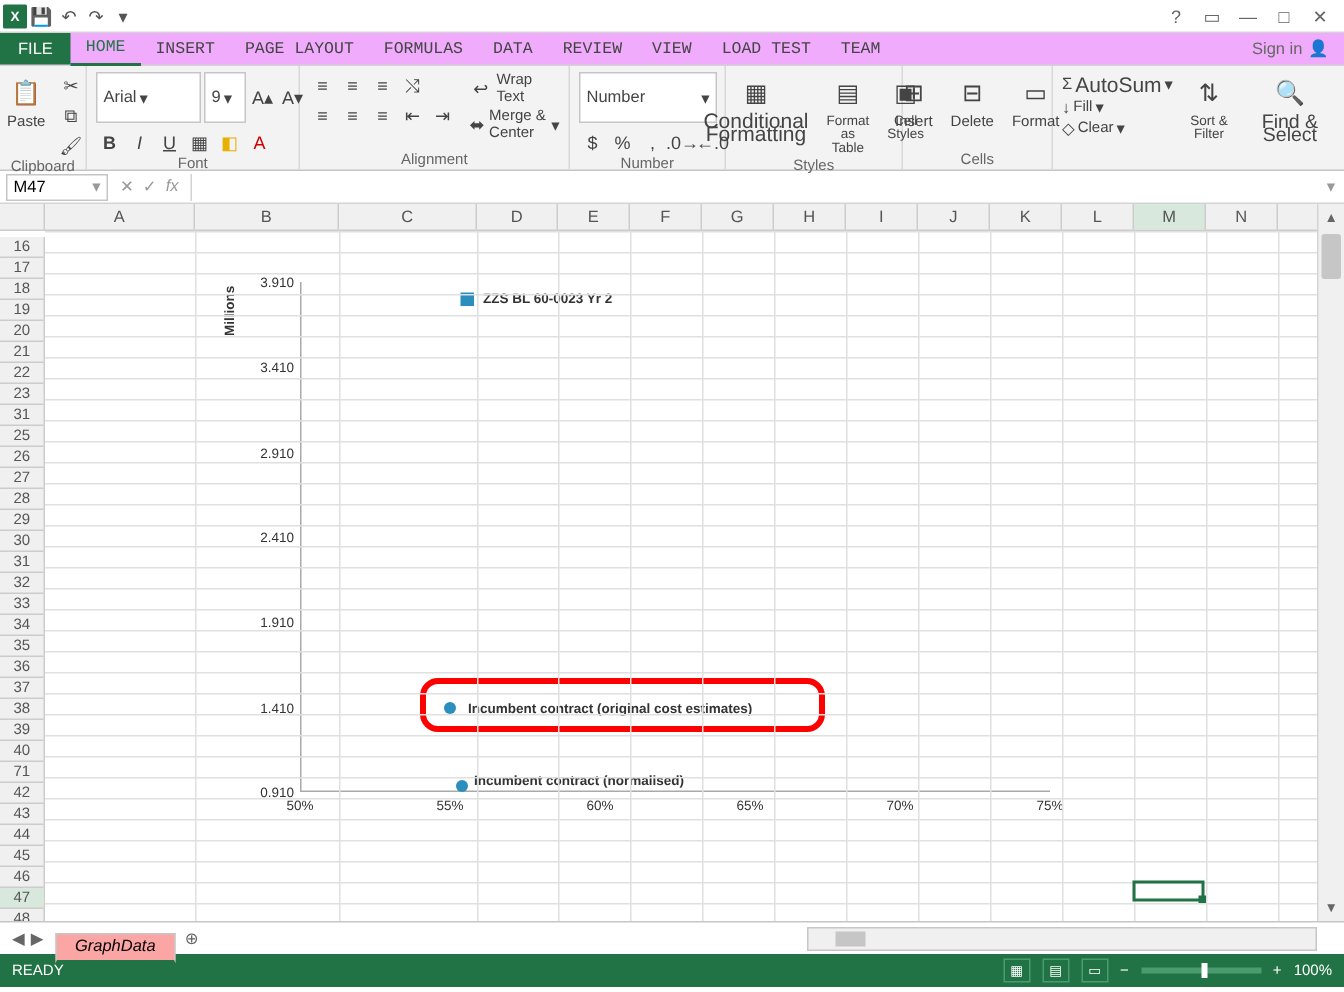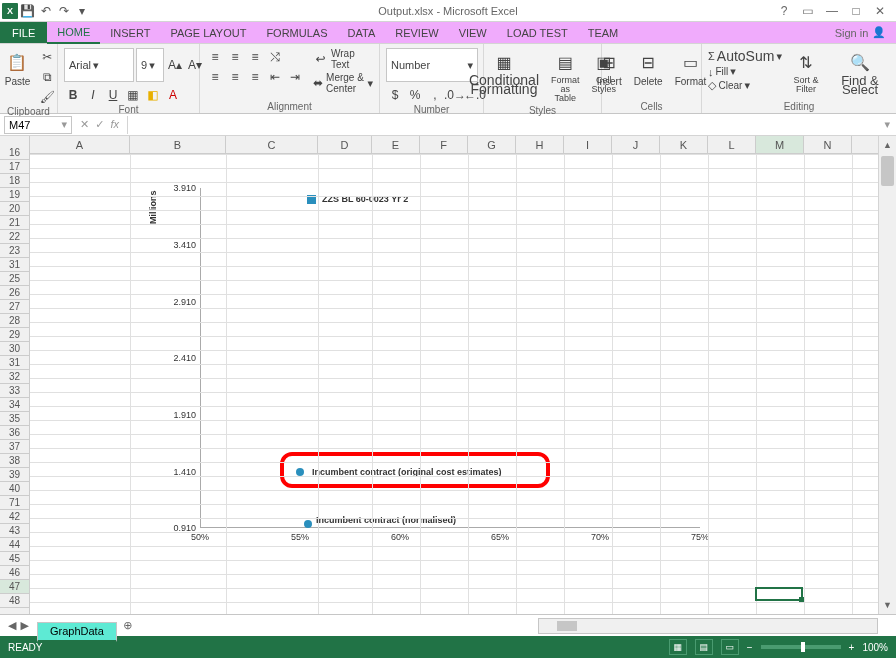--- a/index.html
+++ b/index.html
@@ -6,42 +6,42 @@
 html, body { width: 896px; height: 661px; overflow: hidden; background: #fff; }
 .titlebar { height: 22px; background: #fff; display: flex; align-items: center; border-bottom: 1px solid #d4d4d4; font-size: 11px; position: relative; }
 .titlebar .qat { display: flex; align-items: center; gap: 2px; padding-left: 2px; }
 .titlebar .qat .excel-logo { width: 16px; height: 16px; background: #217346; color: #fff; font-size: 9px; font-weight: bold; display: flex; align-items: center; justify-content: center; border-radius: 1px; }
 .titlebar .qat .icon { width: 16px; height: 16px; display: flex; align-items: center; justify-content: center; font-size: 12px; color: #555; }
 .titlebar .title-center { position: absolute; left: 0; right: 0; text-align: center; color: #666; pointer-events: none; }
 .titlebar .win-controls { margin-left: auto; display: flex; align-items: center; gap: 8px; padding-right: 8px; color: #666; font-size: 12px; }
 .titlebar .win-controls span { width: 16px; text-align: center; }
 .tabs { height: 22px; background: #f0abfc; display: flex; font-size: 11px; border-bottom: 1px solid #d4d4d4; }
 .tabs .file-tab { background: #217346; color: #fff; padding: 0 12px; display: flex; align-items: center; font-size: 11px; }
-.tabs .tab { padding: 0 10px; display: flex; align-items: center; color: #444; }
+.tabs .tab { padding: 0 10px; display: flex; align-items: center; color: #444; font-family: Liberation Mono, monospace; }
 .tabs .tab.active { color: #217346; border-bottom: 2px solid #217346; margin-bottom: -1px; }
 .tabs .signin { margin-left: auto; padding: 0 10px; display: flex; align-items: center; color: #666; gap:4px; }
 .ribbon { height: 70px; background: #f3f3f3; border-bottom: 1px solid #c6c6c6; display: flex; font-size: 11px; color: #444; }
 .ribbon .group { border-right: 1px solid #d8d8d8; padding: 4px 6px 0 6px; display: flex; flex-direction: column; justify-content: space-between; align-items: center; }
 .ribbon .group .controls { display: flex; align-items: flex-start; gap: 4px; flex: 1; }
 .ribbon .group .label { font-size: 10px; color: #666; height: 14px; display: flex; align-items: center; justify-content: center; width: 100%; }
 .ribbon .combo { height: 20px; background: #fff; border: 1px solid #c6c6c6; display: flex; align-items: center; padding: 16px 4px; font-size: 11px; gap: 2px; }
 .ribbon .stack { display: flex; flex-direction: column; gap: 2px; }
 .ribbon .row { display: flex; gap: 2px; align-items: center; }
 .ribbon .ico { width: 18px; height: 18px; display: flex; align-items: center; justify-content: center; font-size: 12px; border: 1px solid transparent; }
 .ribbon .vbtn { display: flex; flex-direction: column; align-items: center; gap: 2px; padding: 2px 4px; font-size: 10px; }
 .ribbon .vbtn .vicon { width: 24px; height: 24px; display: flex; align-items: center; justify-content: center; font-size: 16px; }
 .formula-bar { height: 22px; background: #fff; border-bottom: 1px solid #d4d4d4; display: flex; align-items: center; font-size: 11px; }
 .formula-bar .namebox { width: 68px; border: 1px solid #c6c6c6; height: 18px; margin-left: 4px; padding: 0 4px; display: flex; align-items: center; justify-content: space-between; }
 .formula-bar .fx-btns { display: flex; gap: 6px; padding: 0 8px; color: #999; }
 .formula-bar .fx-input { flex: 1; height: 18px; border-left: 1px solid #d4d4d4; }
 .grid-area { position: relative; height: 478px; background: #fff; overflow: hidden; }
 .col-headers { position: absolute; top: 0; left: 30px; right: 18px; height: 18px; display: flex; background: #f0f0f0; border-bottom: 1px solid #ccc; font-size: 11px; color: #555; }
 .col-headers .ch { border-right: 1px solid #ccc; text-align: center; line-height: 18px; }
 .col-headers .ch.active { background: #d8e8dc; }
-.row-headers { position: absolute; top: 10px; left: 0; width: 30px; bottom: 0; background: #f0f0f0; border-right: 1px solid #ccc; font-size: 10px; color: #555; }
+.row-headers { position: absolute; top: 22px; left: 0; width: 30px; bottom: 0; background: #f0f0f0; border-right: 1px solid #ccc; font-size: 10px; color: #555; }
 .row-headers .rh { height: 14px; border-bottom: 1px solid #ccc; text-align: center; line-height: 14px; }
 .row-headers .rh.active { background: #d8e8dc; }
 .corner { position: absolute; top:0; left:0; width:30px; height:18px; background:#f0f0f0; border-right:1px solid #ccc; border-bottom:1px solid #ccc; }
 .cells { position: absolute; top: 18px; left: 30px; right: 18px; bottom: 0; background: #fff; }
 .gridlines-v { position: absolute; top:0; bottom:0; width:1px; background:#e0e0e0; }
 .gridlines-h { position: absolute; left:0; right:0; height:1px; background:#e0e0e0; }
 .selected-cell { position: absolute; border: 2px solid #217346; }
 .selected-cell::after { content:''; position:absolute; right:-3px; bottom:-3px; width:5px; height:5px; background:#217346; }
 .vscroll { position: absolute; top: 0; right: 0; width: 18px; bottom: 0; background: #f0f0f0; border-left: 1px solid #d4d4d4; }
 .vscroll .thumb { position: absolute; left: 2px; right: 2px; top: 20px; height: 30px; background: #c6c6c6; border-radius: 2px; }
@@ -52,42 +52,41 @@
 .chart .xtick { position: absolute; bottom: 22px; font-size: 9px; color: #333; transform: translateX(-50%); }
 .chart .axis-line-v { position: absolute; left: 60px; top: 4px; bottom: 36px; width: 1px; background: #aaa; }
 .chart .axis-line-h { position: absolute; left: 60px; right: 10px; bottom: 36px; height: 1px; background: #aaa; }
 .chart .legend-top { position: absolute; left: 167px; top: 10px; display: flex; align-items: center; gap: 6px; font-size: 9px; font-weight: bold; color: #333; }
 .chart .legend-swatch { width: 9px; height: 9px; background: #2a8fbd; }
 .chart .point { position: absolute; width: 8px; height: 8px; border-radius: 50%; background: #2a8fbd; transform: translate(-50%, -50%); }
 .chart .pt-label { position: absolute; font-size: 9px; font-weight: bold; color: #333; transform: translateY(-50%); white-space: nowrap; }
 .highlight-box { position: absolute; border: 4px solid #ff0000; border-radius: 12px; }
 .sheet-tabs { height: 22px; background: #fff; border-top: 1px solid #c6c6c6; display: flex; align-items: center; font-size: 11px; }
 .sheet-tabs .nav { padding: 0 8px; color: #666; display:flex; gap:4px; }
-.sheet-tabs .sheet { padding: 0 12px; height: 20px; display: flex; align-items: center; background: #5eead4; border: 1px solid #c6c6c6; border-bottom: 2px solid #217346; margin-top: 12px; }
+.sheet-tabs .sheet { padding: 0 12px; height: 20px; display: flex; align-items: center; background: #fca5a5; border: 1px solid #c6c6c6; border-bottom: 2px solid #217346; margin-top: 12px; font-style: italic; }
 .sheet-tabs .add { width: 22px; text-align: center; color: #666; }
 .sheet-tabs .hscroll { margin-left: auto; width: 340px; height: 16px; background: #f0f0f0; border: 1px solid #c6c6c6; margin-right: 18px; position: relative; }
 .sheet-tabs .hscroll .thumb { position:absolute; top:2px; bottom:2px; left:18px; width:20px; background:#c6c6c6; }
 .statusbar { height: 22px; background: #217346; color: #fff; display: flex; align-items: center; font-size: 10px; padding: 0 8px; }
 .statusbar .right { margin-left: auto; display: flex; align-items: center; gap: 8px; }
 .statusbar .view-btn { width: 18px; height: 16px; border: 1px solid #4a9b70; display: flex; align-items: center; justify-content: center; font-size: 9px; }
 .statusbar .zoom-slider { width: 80px; height: 4px; background: #4a9b70; position: relative; }
 .statusbar .zoom-slider::after { content:''; position:absolute; left:50%; top:-3px; width:4px; height:10px; background:#fff; }
 </style>
 </head>
 <body>
 
 <div class="titlebar">
   <div class="qat">
     <div class="excel-logo">X</div>
     <div class="icon">💾</div>
     <div class="icon">↶</div>
     <div class="icon">↷</div>
     <div class="icon">▾</div>
   </div>
-  <div class="title-center">Output.xlsx - Microsoft Excel</div>
   <div class="win-controls">
     <span>?</span>
     <span>▭</span>
     <span>―</span>
     <span>□</span>
     <span>✕</span>
   </div>
 </div>
 
 <div class="tabs">
@@ -261,21 +260,20 @@
       </div>
       <div class="vbtn">
           <div class="vicon">⇅</div>
           <span style="font-size:9px;line-height:9px;text-align:center">Sort &amp; Filter</span>
         </div>
       <div class="vbtn">
           <div class="vicon">🔍</div>
           <span style="font-size:13px;line-height:9px;text-align:center">Find &amp; Select</span>
         </div>
     </div>
-    <div class="label">Editing</div>
   </div>
 </div>
 
 <div class="formula-bar">
   <div class="namebox">
       <span>M47</span>
       <span style="color:#999">▾</span>
     </div>
   <div class="fx-btns">
     <span>✕</span>

